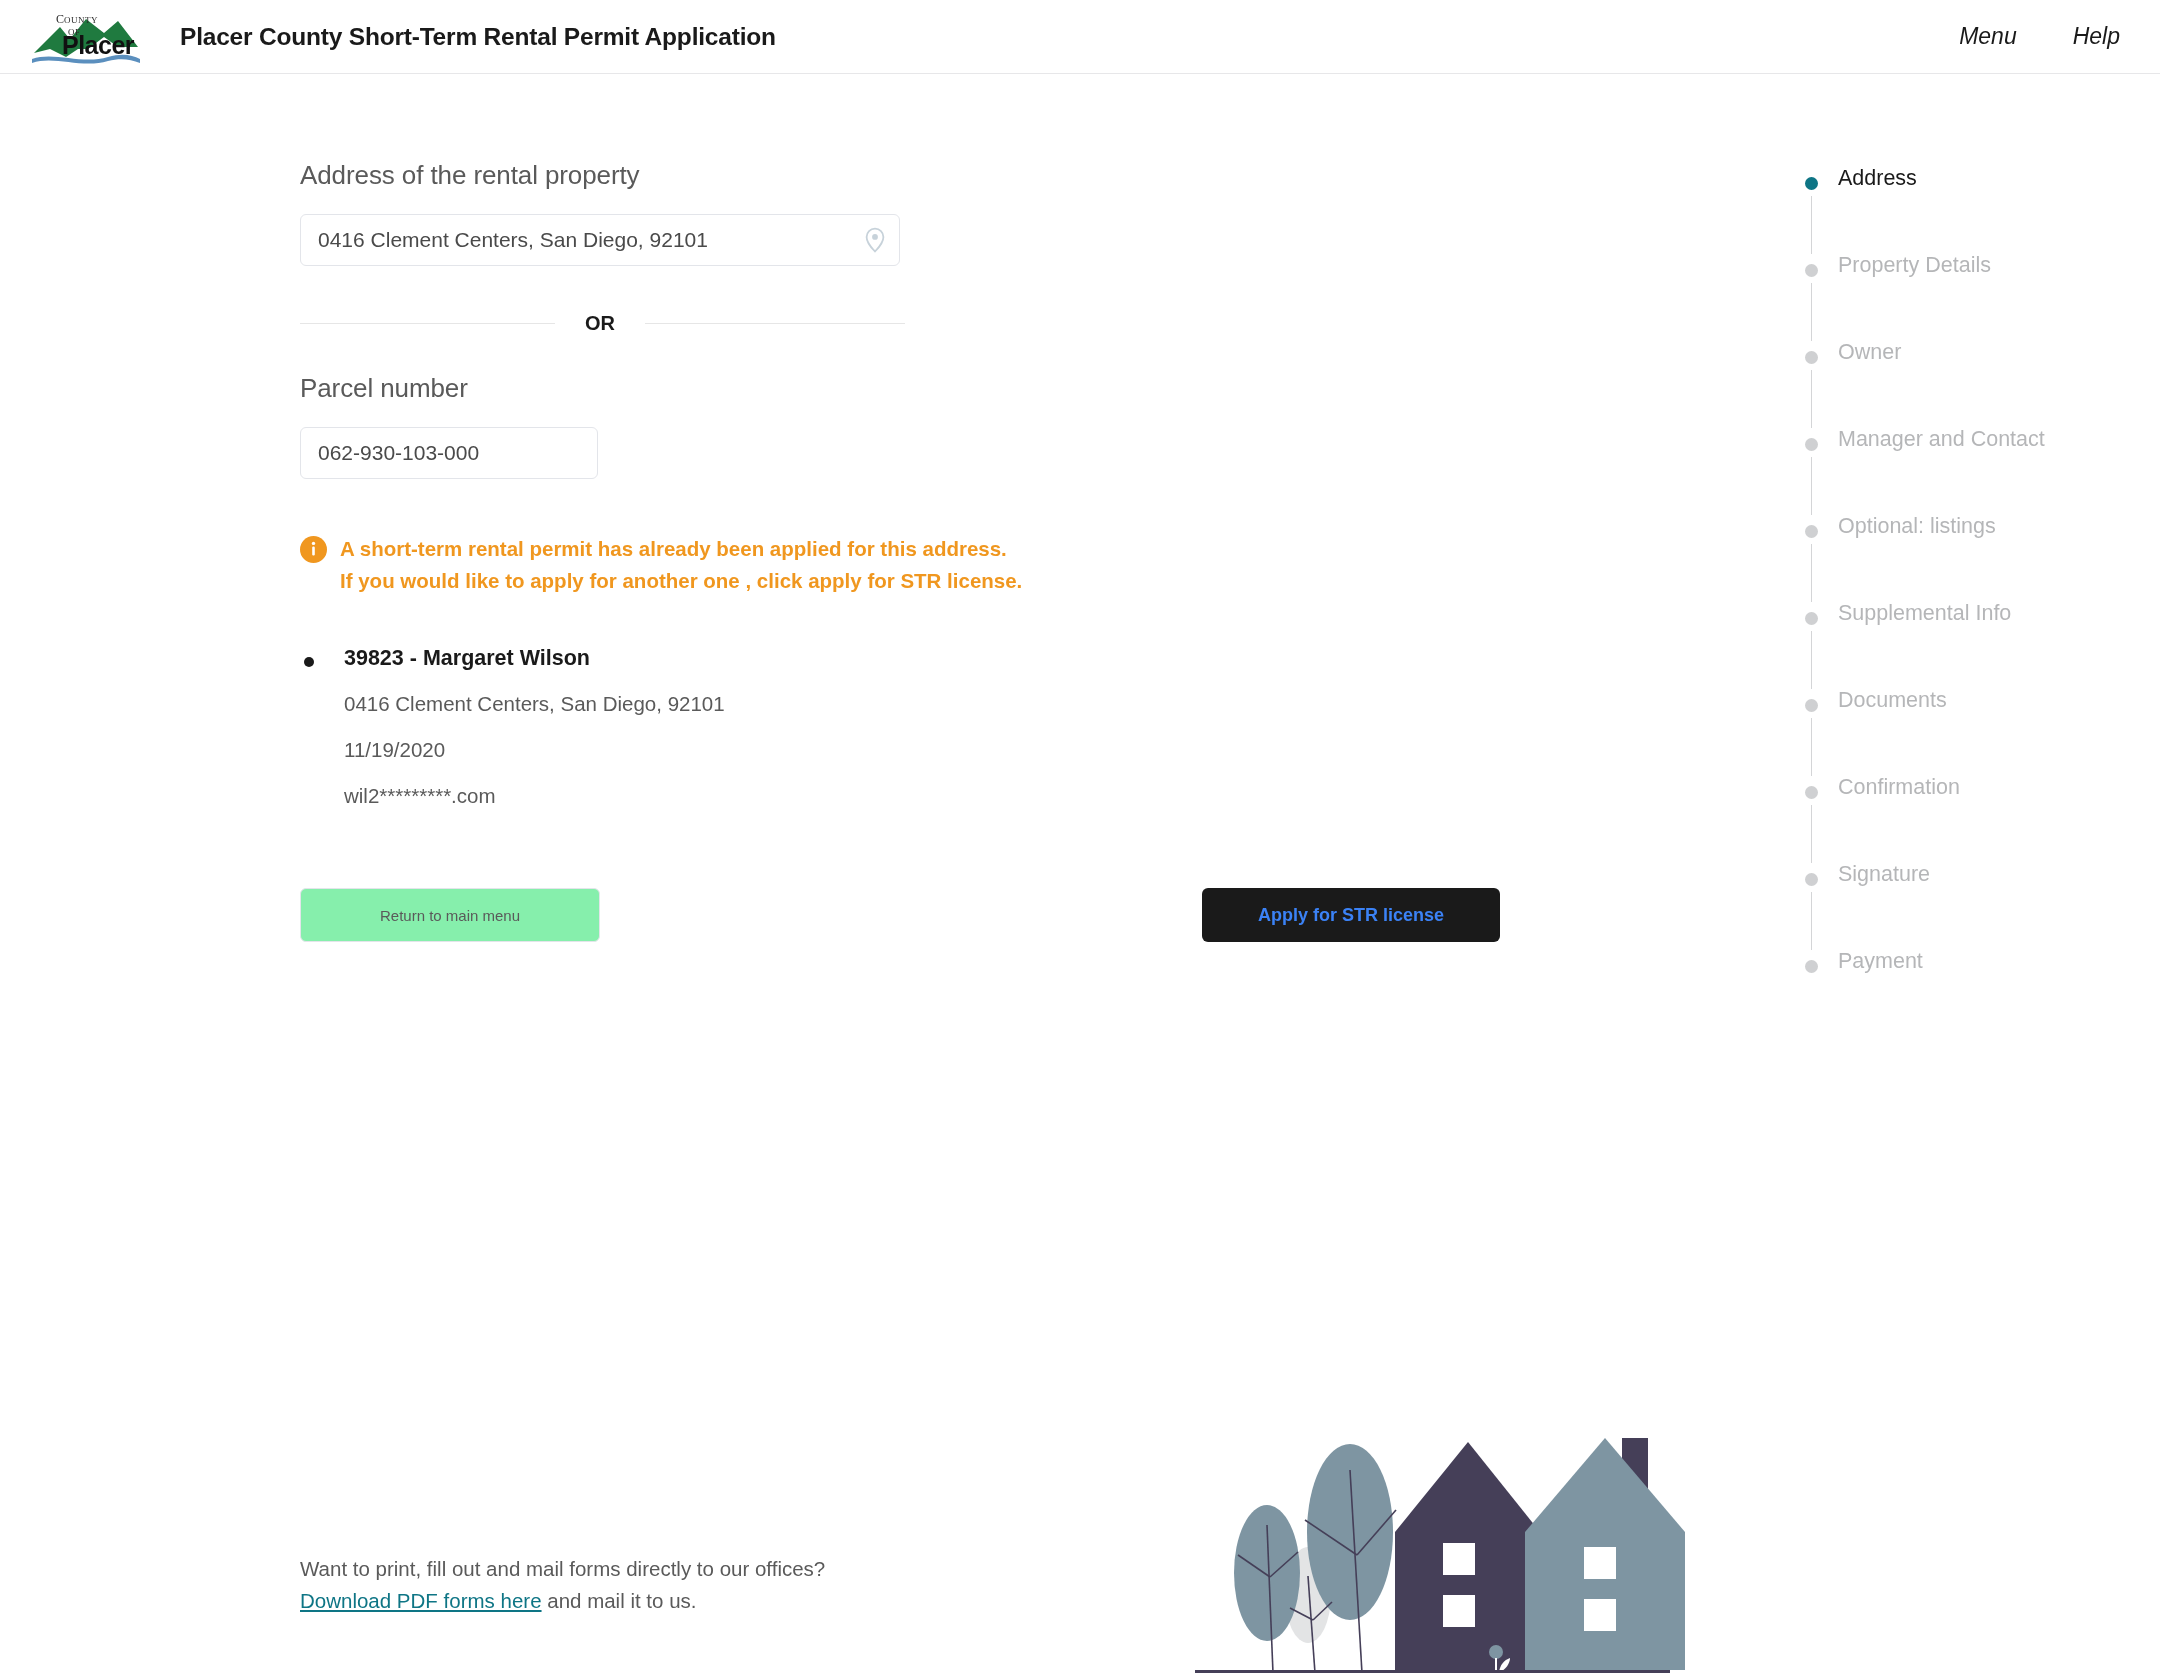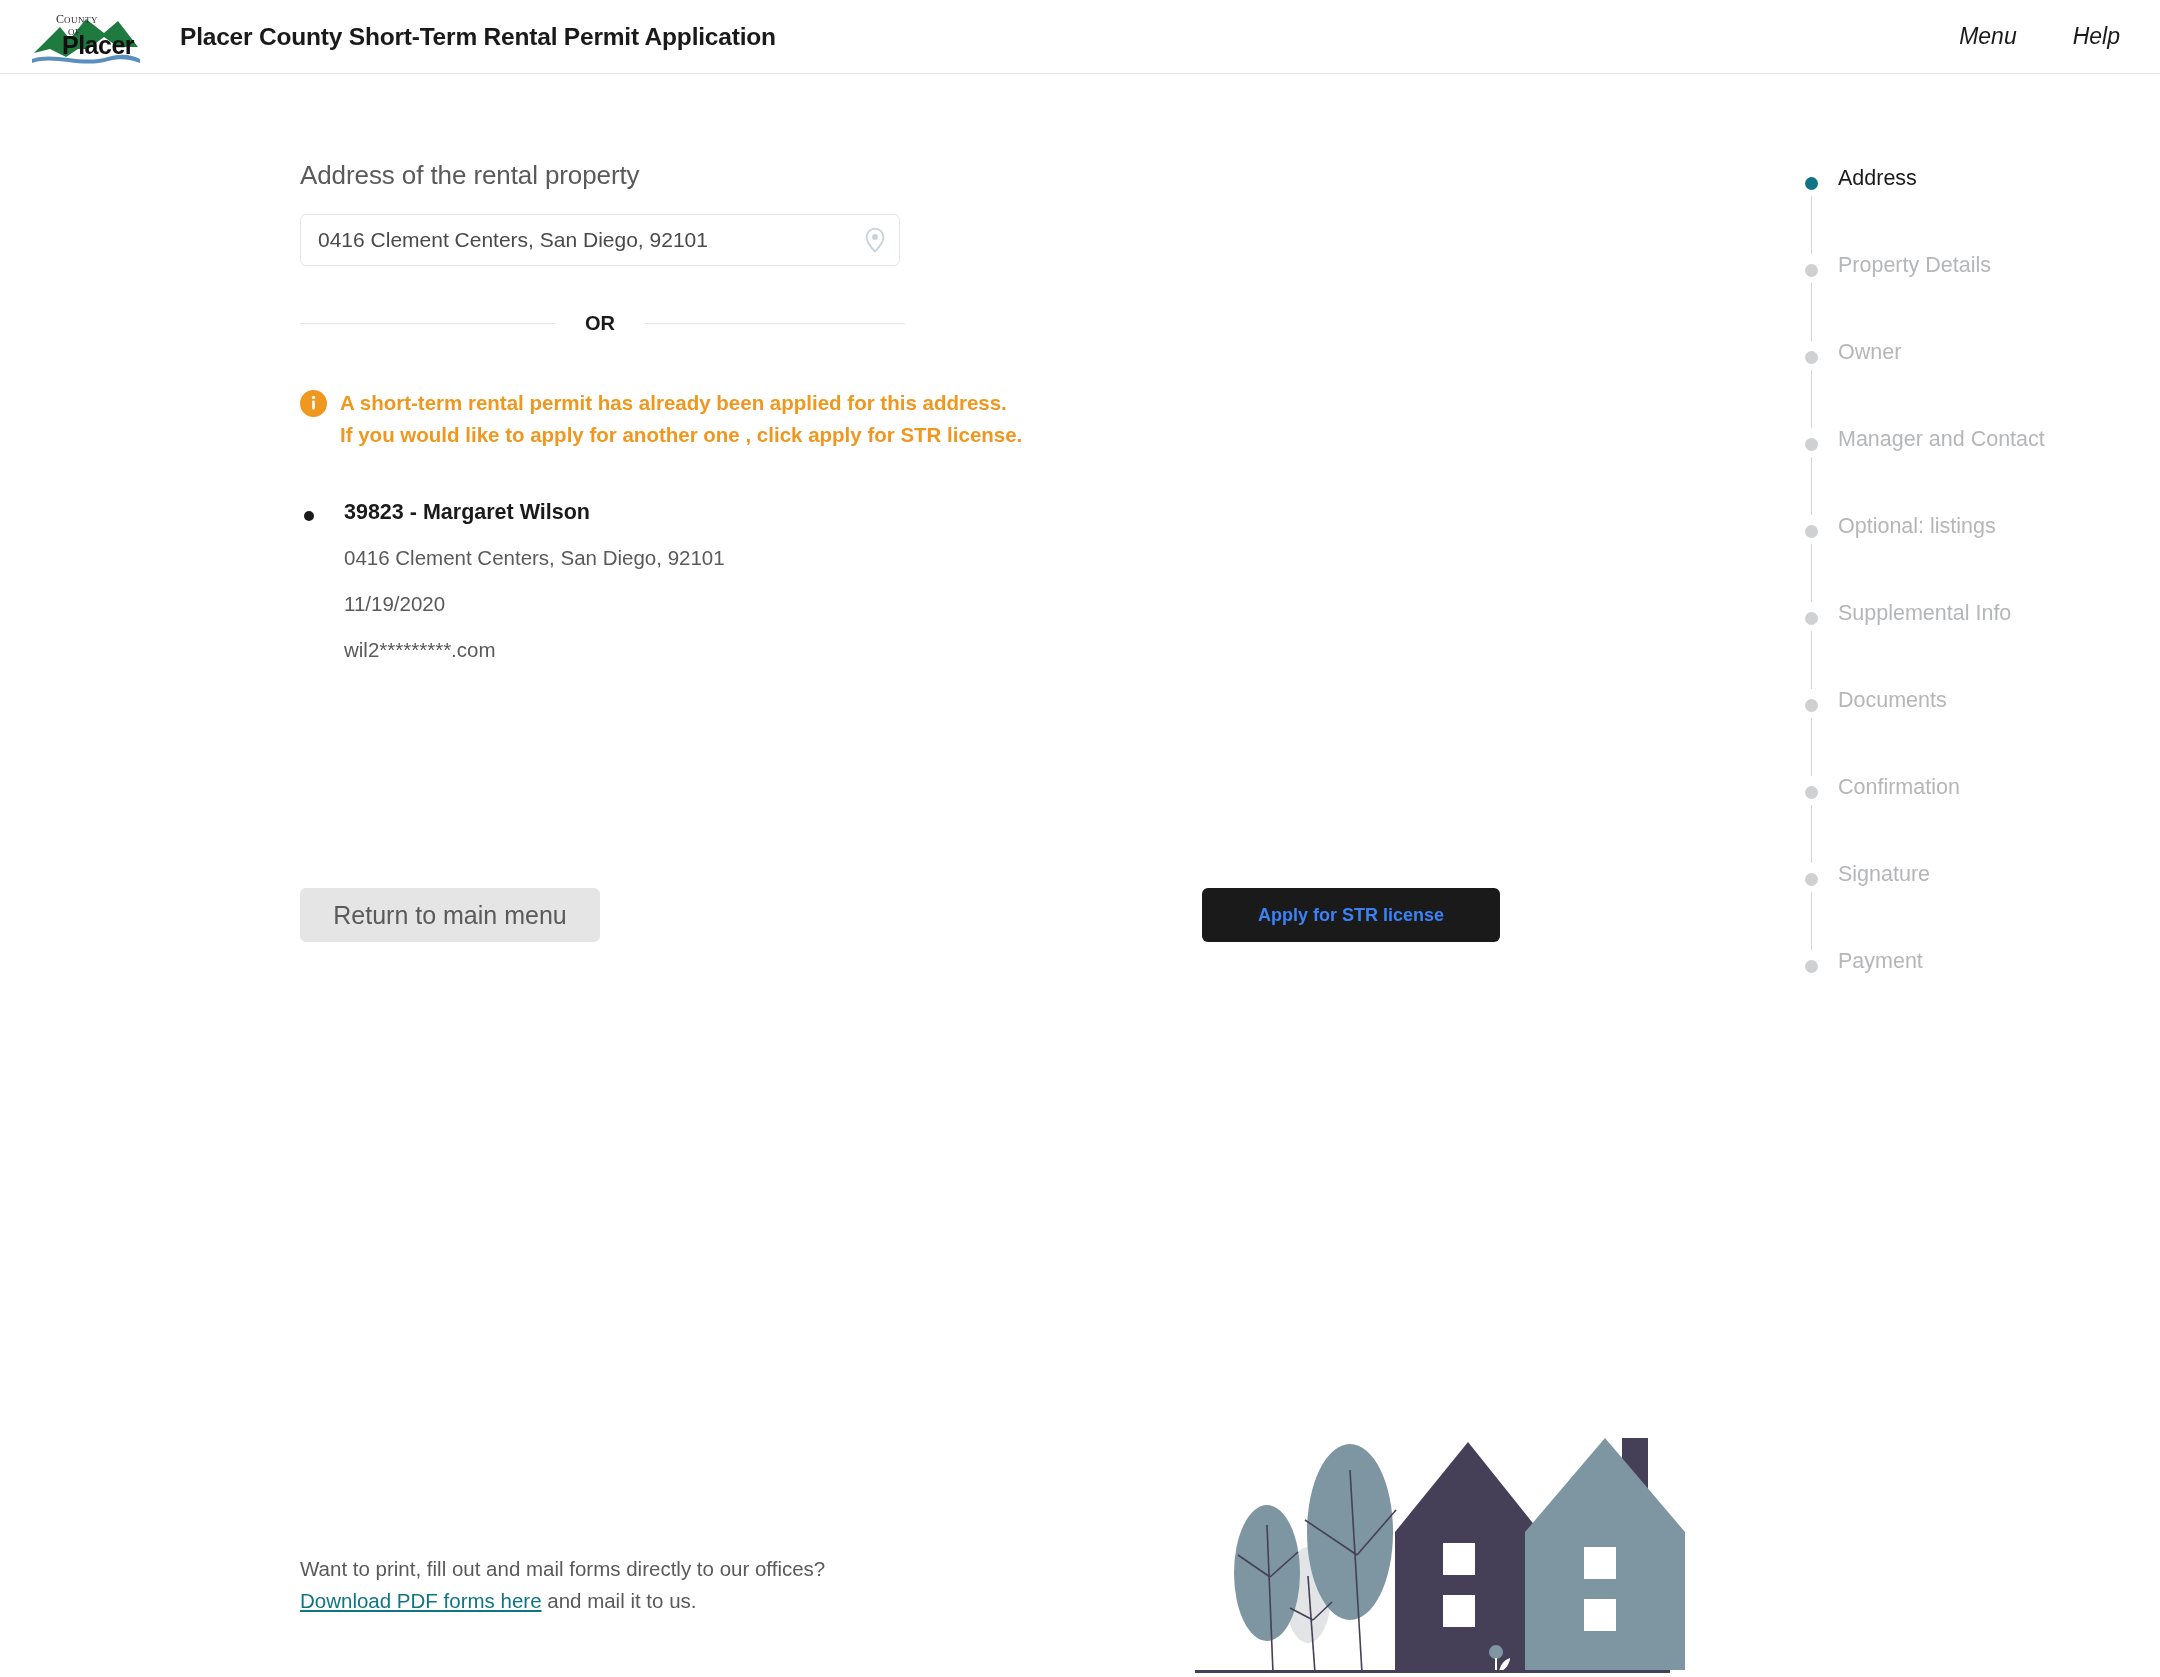--- a/index.html
+++ b/index.html
@@ -173,24 +173,24 @@
     top: 888px;
     width: 1260px;
     height: 54px;
   }
   #return-main-menu-button {
     position: absolute;
     left: 0; top: 0;
     width: 300px; height: 54px;
     border: 1px solid #e3e5ea;
     border-radius: 6px;
-    background: #e5e5e5;
+    background: #86efac;
     color: #5a5a5a;
     font-family: "Liberation Sans", sans-serif;
-    font-size: 25px;
+    font-size: 15px;
     cursor: pointer;
   }
   #apply-str-license-button {
     position: absolute;
     left: 902px; top: 0;
     width: 298px; height: 54px;
     border: none;
     border-radius: 6px;
     background: #1a1a1a;
     color: #3b82f6;
@@ -306,20 +306,24 @@
       </svg>
     </span>
   </div>
 
   <div id="or-divider">
     <span class="rule-left"></span>
     <span class="or-label">OR</span>
     <span class="rule-right"></span>
   </div>
 
+  <div id="parcel-block">
+    <div class="field-label">Parcel number</div>
+    <input id="parcel-input" class="text-input" type="text" value="062-930-103-000" style="">
+  </div>
 
   <div id="permit-alert">
     <span id="info-icon">
       <svg width="27" height="27" viewBox="0 0 27 27" xmlns="http://www.w3.org/2000/svg">
         <circle cx="13.5" cy="13.5" r="13.5" fill="#f0971f"></circle>
         <rect x="12.2" y="10.6" width="2.6" height="9" rx="1.1" fill="#ffffff"></rect>
         <circle cx="13.5" cy="7.4" r="1.7" fill="#ffffff"></circle>
       </svg>
     </span>
     <div id="permit-alert-text">

